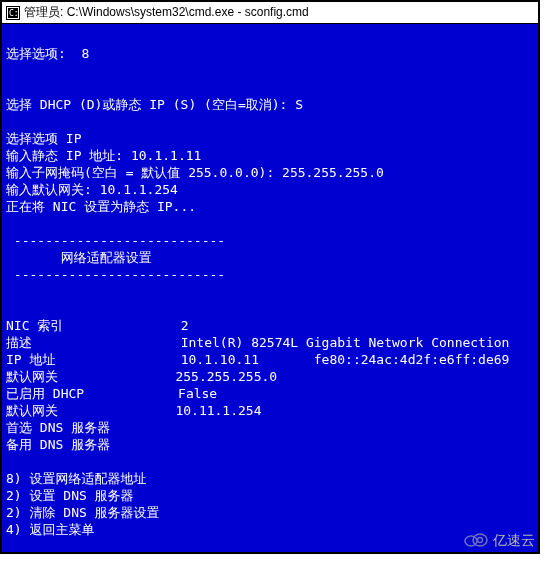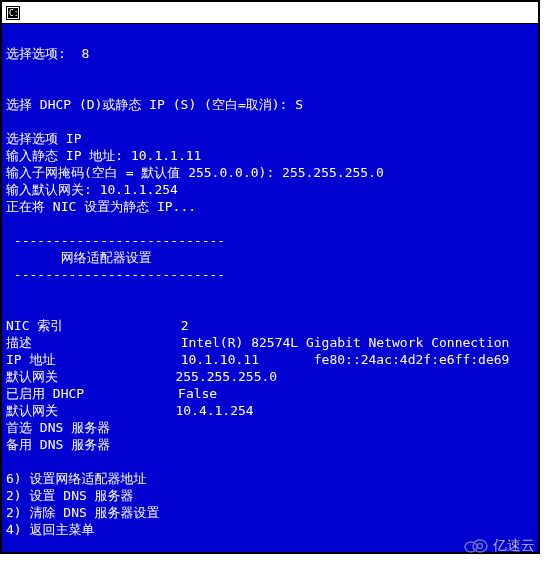--- a/index.html
+++ b/index.html
@@ -46,42 +46,44 @@
     font-size: 13px;
     line-height: 17px;
     white-space: pre;
     font-family: "NSimSun", "SimSun", monospace;
     letter-spacing: 0px;
   }
   .console .hdr-dash { color: #ffffff; }
   .watermark {
     position: absolute;
     right: 10px;
-    bottom: 6px;
+    bottom: 12px;
     color: #bbbbbb;
     font-size: 14px;
     font-family: sans-serif;
     display: flex;
+    align-items: center;
     gap: 4px;
   }
   .watermark svg { opacity: 0.6; }
 </style>
 </head>
 <body>
 
 <div class="window">
   <div class="titlebar">
     <span class="appicon">
       <svg viewBox="0 0 14 14" width="14" height="14">
         <rect x="0" y="0" width="14" height="14" fill="#000"></rect>
         <rect x="1" y="1" width="12" height="12" fill="#fff"></rect>
         <rect x="2" y="2" width="10" height="10" fill="#000"></rect>
         <text x="3" y="10" font-size="8" fill="#fff" font-family="monospace">C:</text>
       </svg>
     </span>
+    <span>管理员: C:\Windows\system32\cmd.exe - sconfig.cmd</span>
   </div>
   <div class="console">
 <span>选择选项:  8</span>
 <span></span>
 <span></span>
 <span>选择 DHCP (D)或静态 IP (S) (空白=取消): S</span>
 <span></span>
 <span>选择选项 IP</span>
 <span>输入静态 IP 地址: 10.1.1.11</span>
 <span>输入子网掩码(空白 = 默认值 255.0.0.0): 255.255.255.0</span>
@@ -91,25 +93,25 @@
 <span class="hdr-dash"> ---------------------------</span>
 <span>       网络适配器设置</span>
 <span class="hdr-dash"> ---------------------------</span>
 <span></span>
 <span></span>
 <span>NIC 索引               2</span>
 <span>描述                   Intel(R) 82574L Gigabit Network Connection</span>
 <span>IP 地址                10.1.10.11       fe80::24ac:4d2f:e6ff:de69</span>
 <span>默认网关               255.255.255.0</span>
 <span>已启用 DHCP            False</span>
-<span>默认网关               10.4.1.254</span>
+<span>默认网关               10.11.1.254</span>
 <span>首选 DNS 服务器</span>
 <span>备用 DNS 服务器</span>
 <span></span>
-<span>6) 设置网络适配器地址</span>
+<span>8) 设置网络适配器地址</span>
 <span>2) 设置 DNS 服务器</span>
 <span>2) 清除 DNS 服务器设置</span>
 <span>4) 返回主菜单</span>
 <span></span>
 <span>选择选项:</span>
 </div>
 </div>
 
 <div class="watermark">
   <span>

